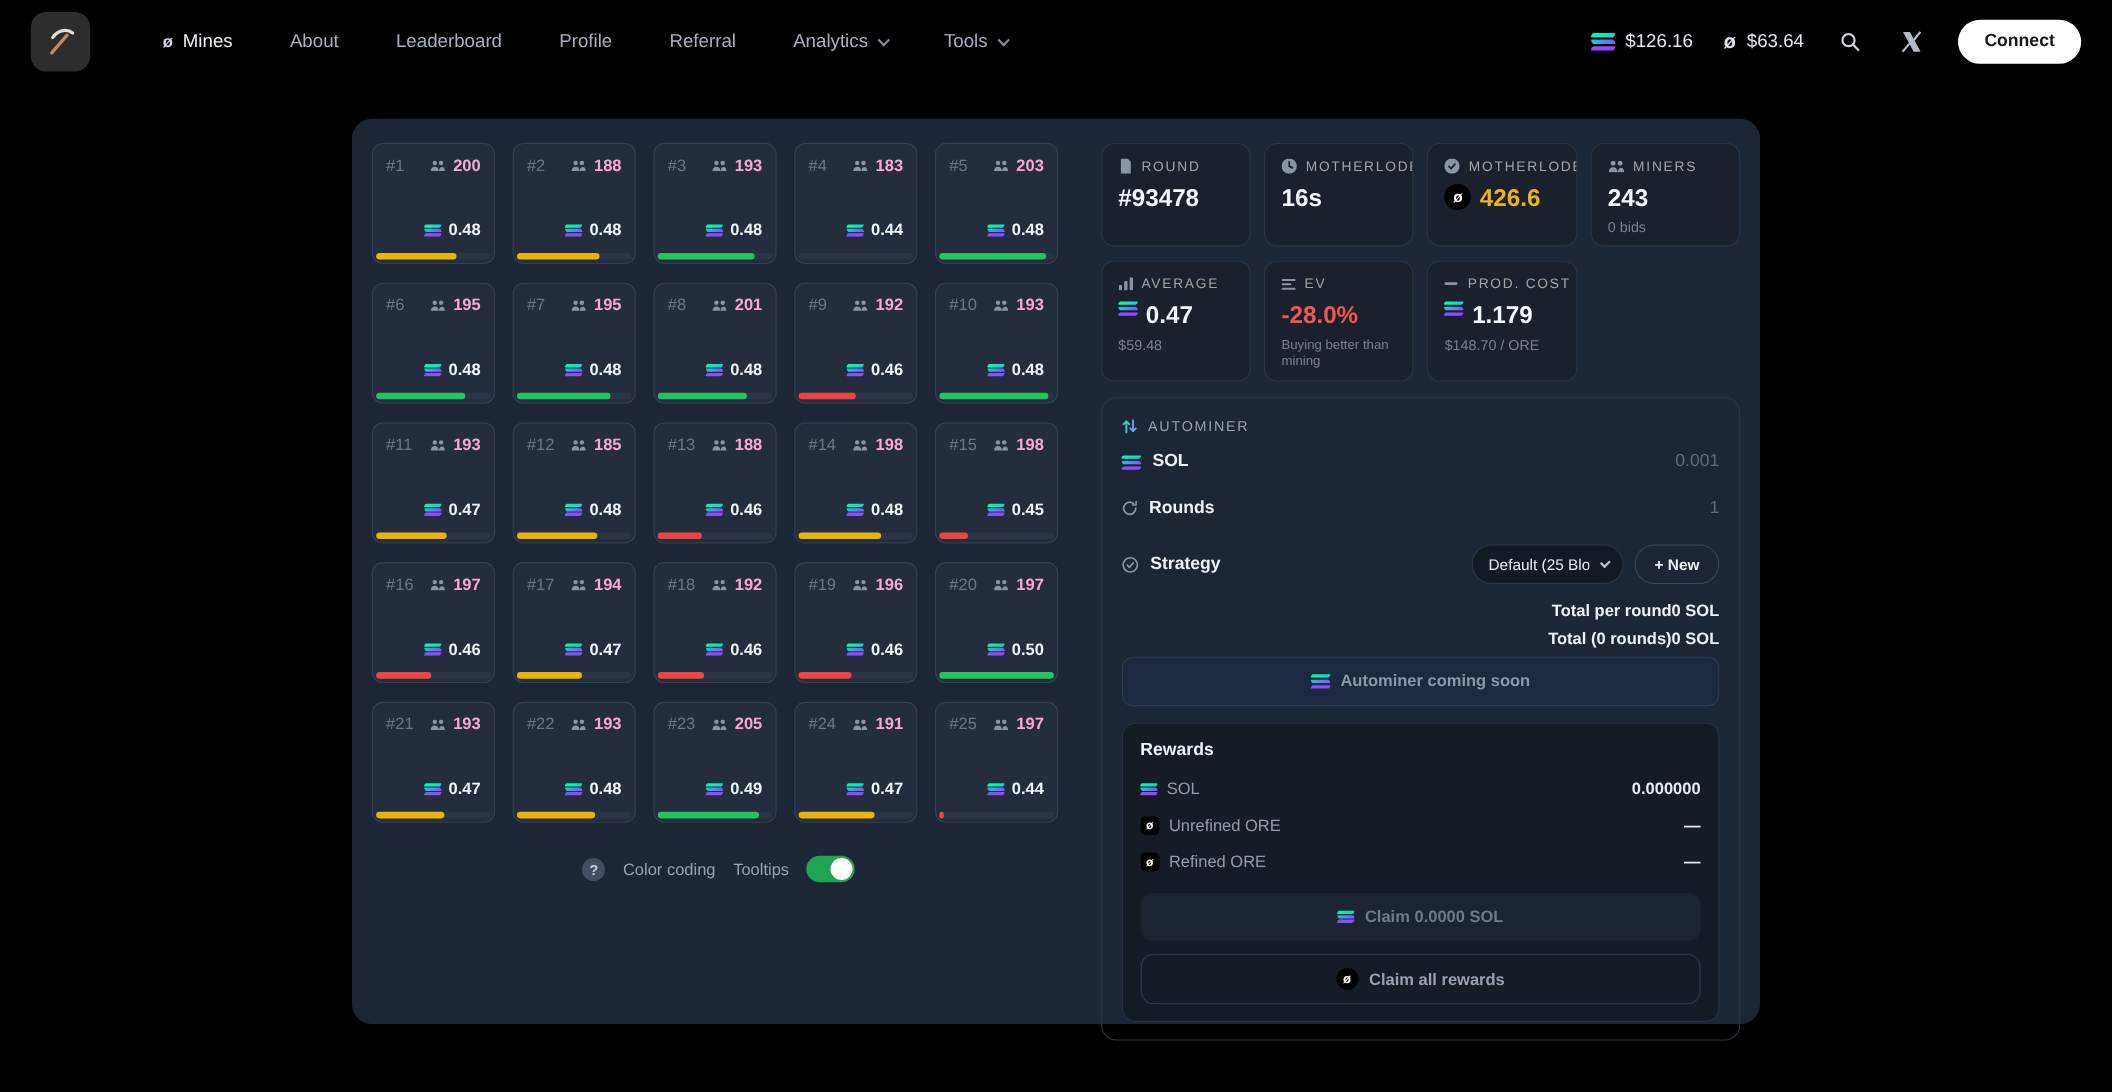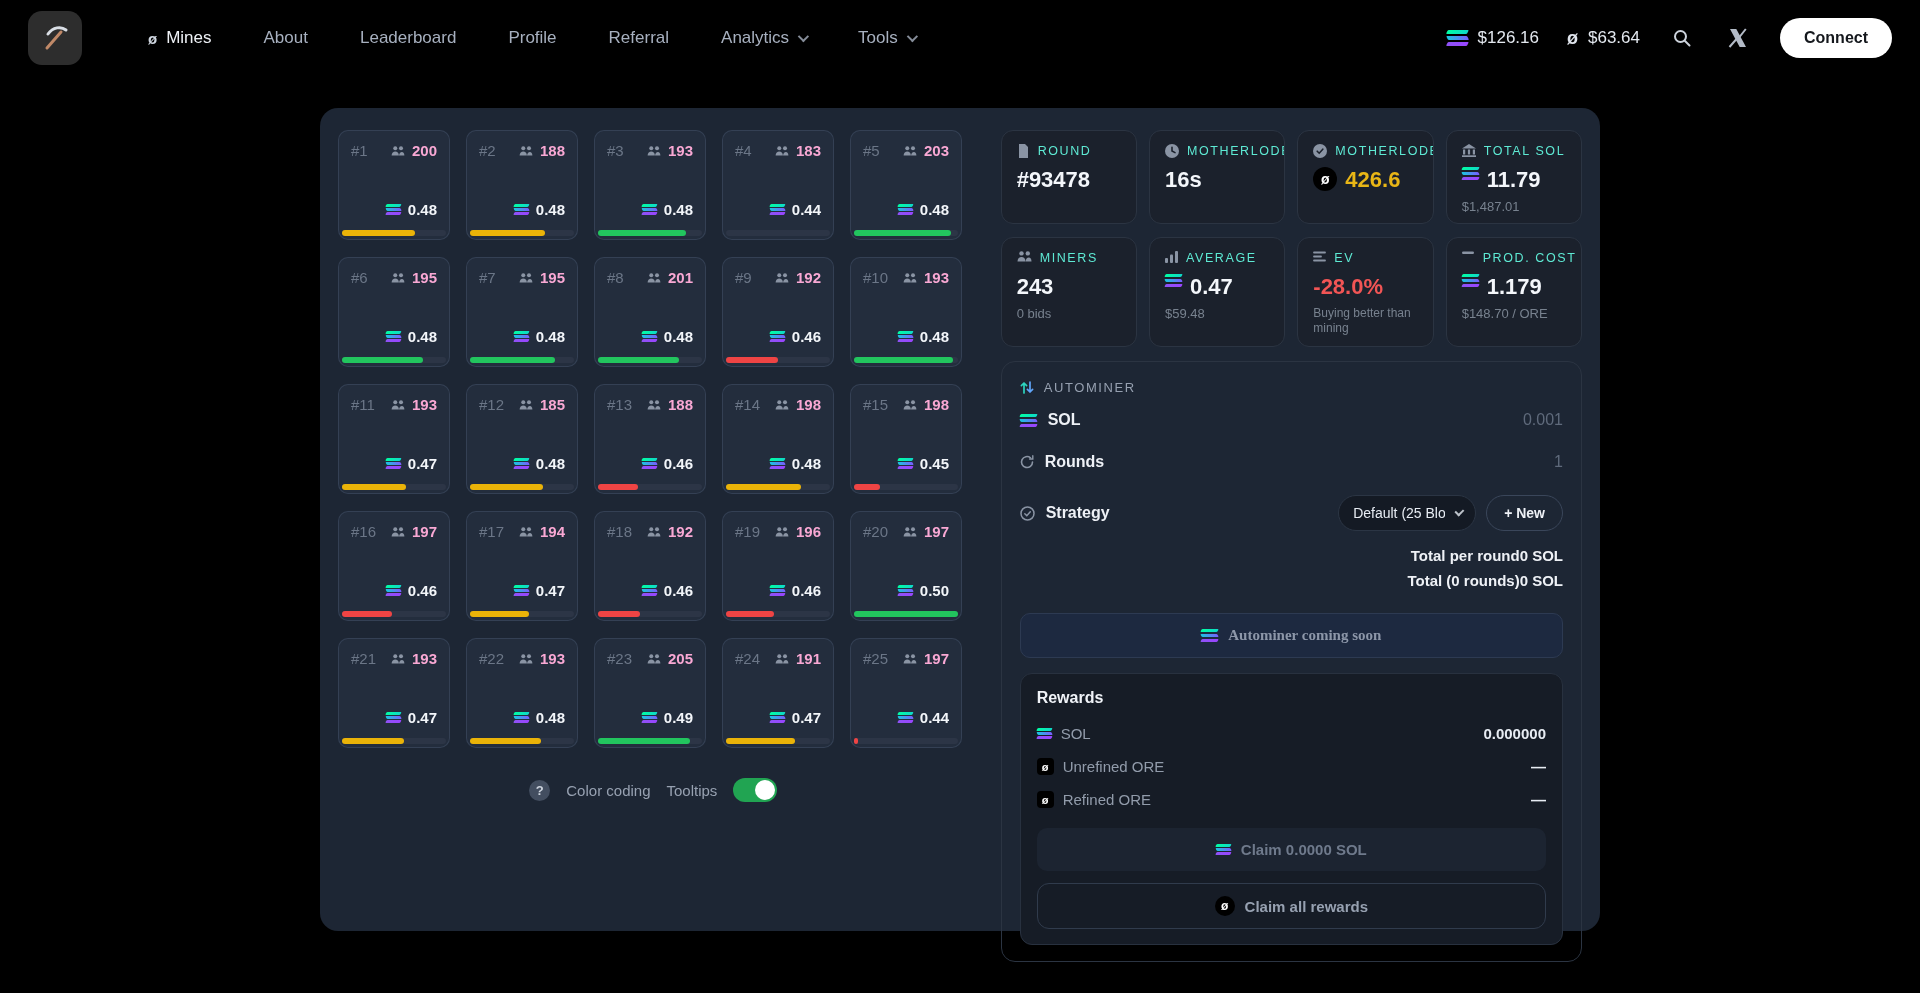--- a/index.html
+++ b/index.html
@@ -52,42 +52,42 @@
   .q-circle { width:21px; height:21px; border-radius:50%; background:#434e60; color:#cdd4de; font-size:13px; font-weight:700; display:flex; align-items:center; justify-content:center; cursor:pointer; }
   .toggle { width:44px; height:24px; border-radius:13px; background:#3a4456; position:relative; cursor:pointer; }
   .toggle.on { background:#21a452; }
   .toggle .knob { position:absolute; top:2px; left:2px; width:20px; height:20px; border-radius:50%; background:#fff; transition:left .15s; }
   .toggle.on .knob { left:22px; }
 
   
   .right-col { margin-left:32px; width:590px; display:flex; flex-direction:column; }
   .stats-grid { display:grid; grid-template-columns:repeat(4,1fr); grid-template-rows:94px 110px; gap:13px 12px; }
   .stat-card { background:#1b212c; border:1px solid #2b3442; border-radius:12px; padding:13px 15px; overflow:hidden; }
-  .stat-label { display:flex; gap:8px; color:#5eead4; font-size:12.5px; letter-spacing:1.6px; white-space:nowrap; }
+  .stat-label { display:flex; align-items:center; gap:8px; color:#a3a3a3; font-size:12.5px; letter-spacing:1.6px; white-space:nowrap; }
   .stat-value { margin-top:9px; display:flex; align-items:flex-start; gap:8px; font-size:22px; font-weight:700; color:#f4f7fb; }
   .stat-sub { margin-top:6px; color:#78828f; font-size:13px; line-height:1.25; }
   .val-yellow { color:#e9b616; }
   .val-red { color:#f25555; }
   .ore-badge { width:24px; height:24px; border-radius:50%; background:#000; color:#fff; display:flex; align-items:center; justify-content:center; font-size:14px; font-weight:700; flex:none; }
   .ore-badge.sq { width:17px; height:17px; border-radius:4px; font-size:11px; }
   .ore-badge.mid { width:20px; height:20px; font-size:12px; }
 
   
   .autominer-box { margin-top:14px; border:1px solid #2b3442; border-radius:14px; padding:16px 18px; flex:1; display:flex; flex-direction:column; }
   .am-header { display:flex; align-items:center; gap:10px; color:#96a0b0; font-size:13px; letter-spacing:1.6px; padding:2px 0 4px; }
   .am-row { display:flex; align-items:center; justify-content:space-between; padding:12px 0; font-size:16px; }
   .am-left { display:flex; align-items:center; gap:11px; color:#eef1f6; font-weight:600; }
   .am-val { font-size:16px; font-weight:600; color:#f0f3f8; background:none; border:none; text-align:right; font-family:inherit; }
   .am-val.dim { color:#5f6a7b; font-weight:500; }
   .strategy-controls { display:flex; align-items:center; gap:10px; }
   .strategy-select { display:flex; align-items:center; gap:10px; background:#141a24; border:1px solid #2b3544; border-radius:20px; padding:9px 14px; font-size:14px; color:#e7ecf3; cursor:pointer; max-width:138px; }
   .strategy-select .txt { white-space:nowrap; overflow:hidden; max-width:104px; }
   .new-btn { background:none; border:1px solid #3a465a; border-radius:20px; padding:9px 17px; font-size:14px; font-weight:600; color:#eef1f6; cursor:pointer; font-family:inherit; white-space:nowrap;text-align:right; }
   .tot-row { display:flex; justify-content:flex-end; font-size:15px; padding:4px 0; color:#eef1f6; font-weight:600; }
-  .coming-btn { margin-top:20px; width:100%; background:#1d2940; border:1px solid #2d3a52; border-radius:10px; padding:13px; display:flex; align-items:center; justify-content:center; gap:10px; color:#8d97a9; font-size:15px; font-weight:600; cursor:pointer; font-family:Liberation Serif, serif; }
+  .coming-btn { margin-top:4px; width:100%; background:#1d2940; border:1px solid #2d3a52; border-radius:10px; padding:13px; display:flex; align-items:center; justify-content:center; gap:10px; color:#8d97a9; font-size:15px; font-weight:600; cursor:pointer; font-family:Liberation Sans, sans-serif; }
 
   
   .rewards-card { margin-top:15px; background:#161c26; border:1px solid #28313f; border-radius:12px; padding:15px 16px; }
   .rewards-title { font-size:16px; font-weight:700; color:#f0f3f8; margin-bottom:10px; }
   .rw-row { display:flex; align-items:center; justify-content:space-between; padding:8px 0; font-size:15px; }
   .rw-left { display:flex; align-items:center; gap:9px; color:#929cab; }
   .rw-val { color:#e7ecf3; font-weight:600; }
   .claim-sol-btn { margin-top:12px; width:100%; background:#1c2431; border:none; border-radius:10px; padding:13px; display:flex; align-items:center; justify-content:center; gap:10px; color:#6f7a8c; font-size:15px; font-weight:600; cursor:pointer; font-family:inherit; }
   .claim-all-btn { margin-top:12px; width:100%; background:none; border:1px solid #303b4c; border-radius:12px; padding:12px; display:flex; align-items:center; justify-content:center; gap:10px; color:#97a1b1; font-size:15px; font-weight:600; cursor:pointer; font-family:inherit; }
 
@@ -946,43 +946,20 @@
               </svg>
           </span>
           <span>MOTHERLODE</span>
         </div>
         <div class="stat-value">
           <span class="ore-badge">ø</span>
           <span class="val-yellow">426.6</span>
         </div>
       </div>
 
-      <div class="stat-card">
-        <div class="stat-label">
-          <span class="icon-g">
-            <svg width="14" height="13" viewBox="0 0 14 13">
-                <path d="M0 4.5 L7 0 L14 4.5 Z" fill="#8a94a4"></path>
-                <rect x="1" y="5.5" width="2.2" height="5" fill="#8a94a4"></rect>
-                <rect x="5.9" y="5.5" width="2.2" height="5" fill="#8a94a4"></rect>
-                <rect x="10.8" y="5.5" width="2.2" height="5" fill="#8a94a4"></rect>
-                <rect x="0" y="11.3" width="14" height="1.7" fill="#8a94a4"></rect>
-              </svg>
-          </span>
-          <span>TOTAL SOL</span>
-        </div>
-        <div class="stat-value">
-          <span class="sol-ic">
-              <b></b>
-              <b></b>
-              <b></b>
-            </span>
-          <span>11.79</span>
-        </div>
-        <div class="stat-sub">$1,487.01</div>
-      </div>
 
       <div class="stat-card">
         <div class="stat-label">
           <span class="icon-g">
             <svg width="15" height="11" viewBox="0 0 15 11">
                 <circle cx="4.5" cy="2.4" r="2.2" fill="#8a94a4"></circle>
                 <circle cx="10.8" cy="2.4" r="2.2" fill="#8a94a4"></circle>
                 <path d="M0.5 10.5 c0-3 2-4.4 4-4.4 s4 1.4 4 4.4 z" fill="#8a94a4"></path>
                 <path d="M8.6 10.5 c0.3-2.4 1.4-4 3.2-4 c1.6 0 2.7 1.4 2.7 4 z" fill="#8a94a4"></path>
               </svg>

